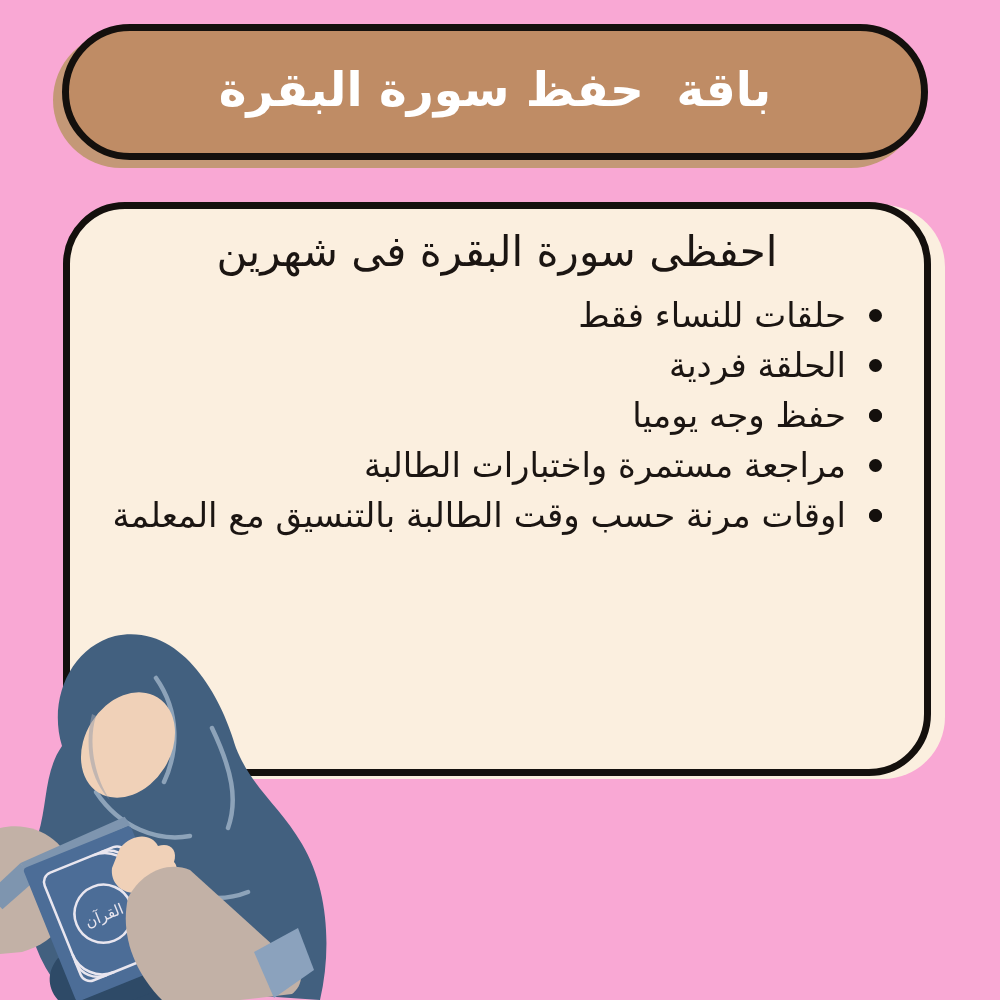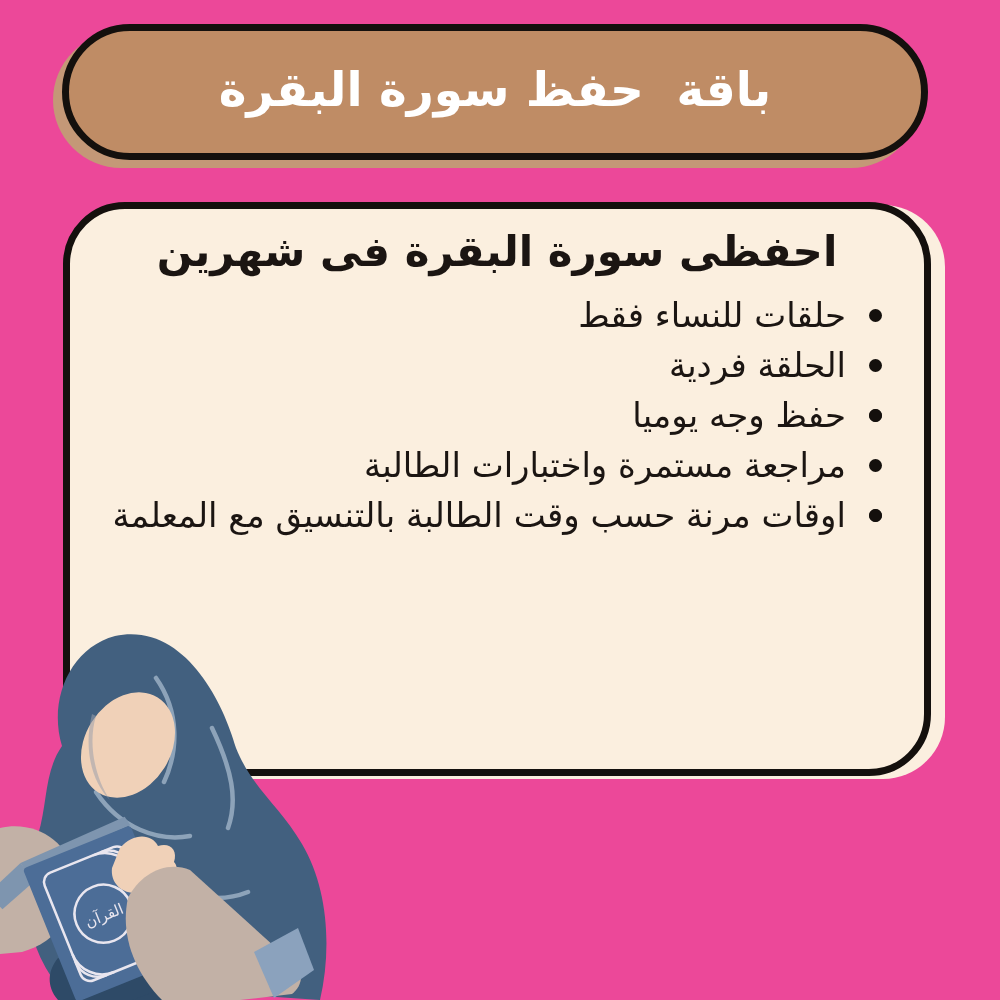--- a/index.html
+++ b/index.html
@@ -6,21 +6,21 @@
   html, body { width: 1000px; height: 1000px; }
   body {
     font-family: "DejaVu Sans", sans-serif;
     background: #F5D9C0;
     position: relative;
     overflow: hidden;
   }
   .poster {
     position: absolute;
     inset: 0;
-    background: #ec4899;
+    background: #f9a8d4;
   }
 
   
   .banner {
     position: absolute;
     left: 62px; top: 24px;
     width: 866px; height: 136px;
     background: #BF8C65;
     border: 7px solid #14100D;
     border-radius: 72px;
@@ -48,21 +48,21 @@
     border: 7px solid #14100D;
     border-radius: 62px;
     box-shadow: 14px 3px 0 #FBEFDF;
     z-index: 1;
     direction: rtl;
   }
   .card-title {
     margin-top: 18px;
     text-align: center;
     font-size: 42px;
-    font-weight: 700;
+    font-weight: 400;
     color: #1B1512;
   }
   .benefits-list {
     list-style: none;
     margin-top: 14px;
     padding-right: 42px;
     padding-left: 16px;
   }
   .benefits-list li {
     position: relative;

